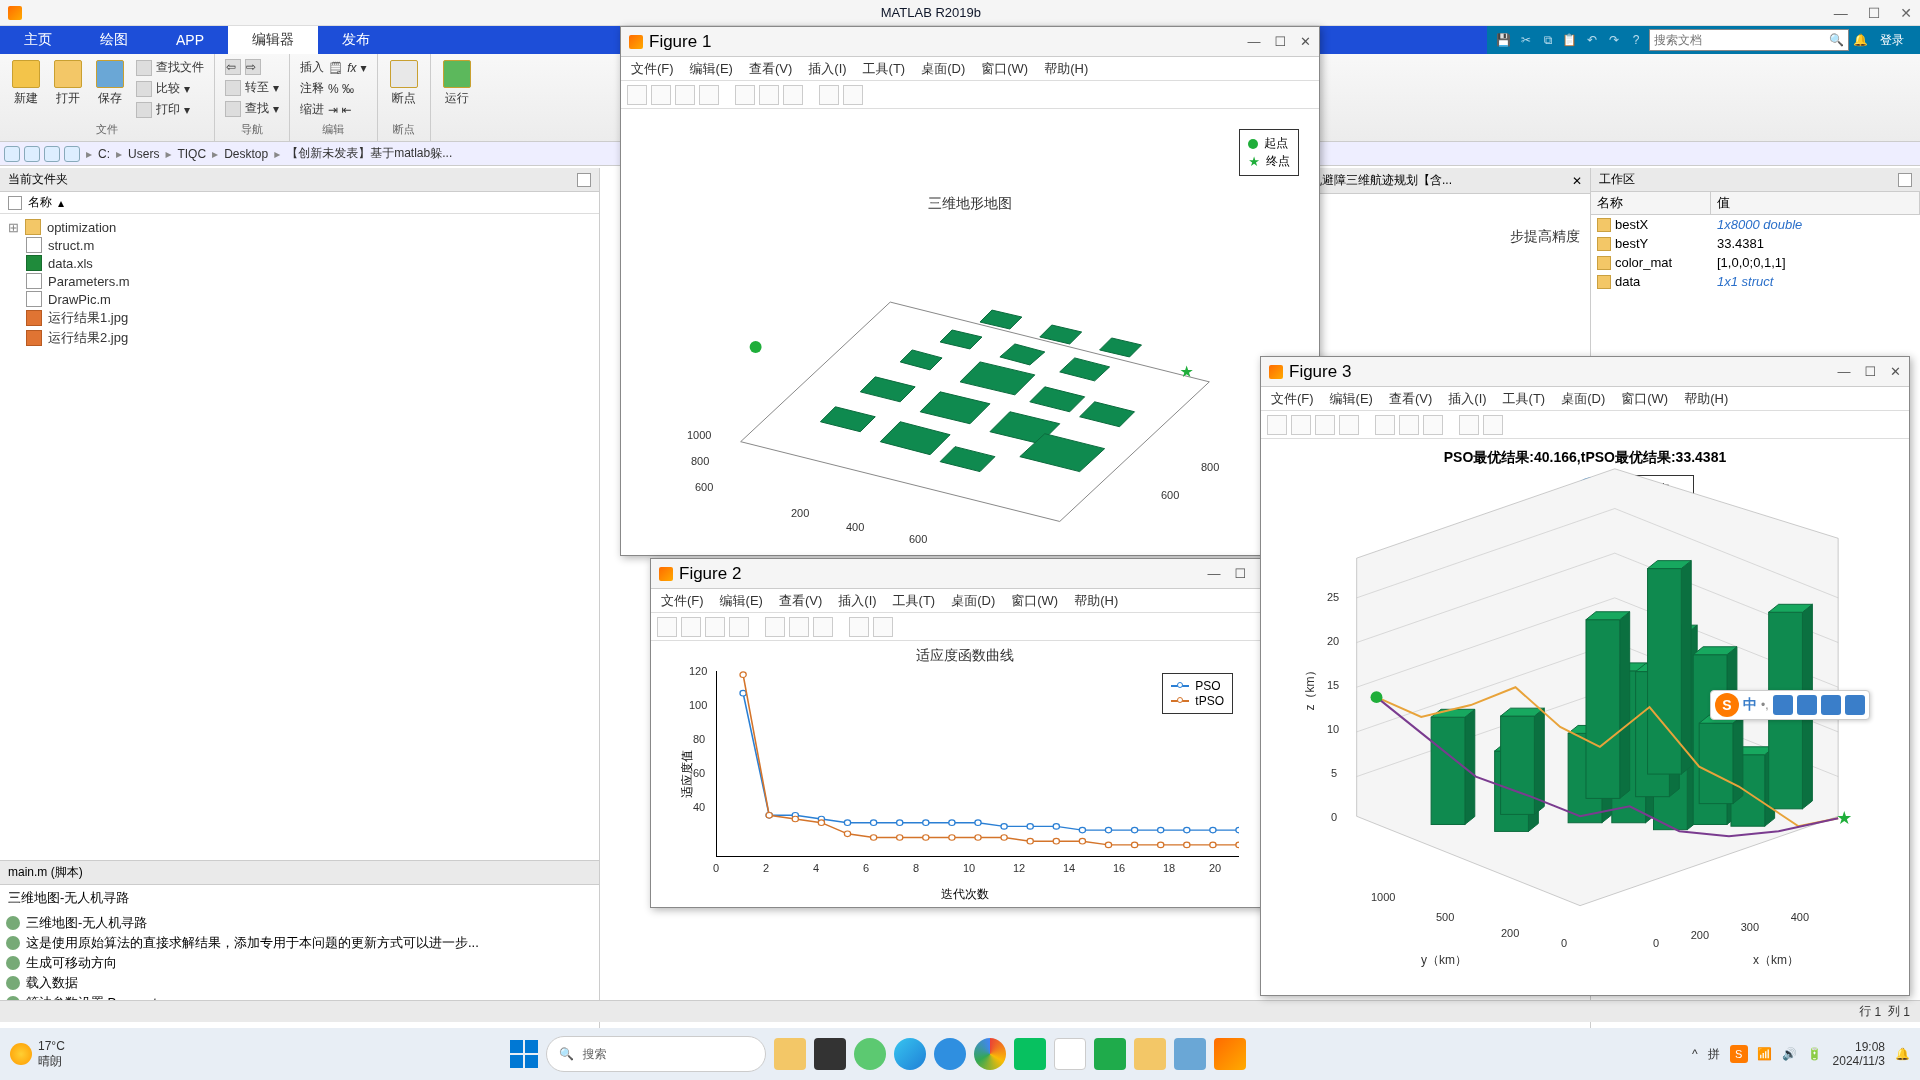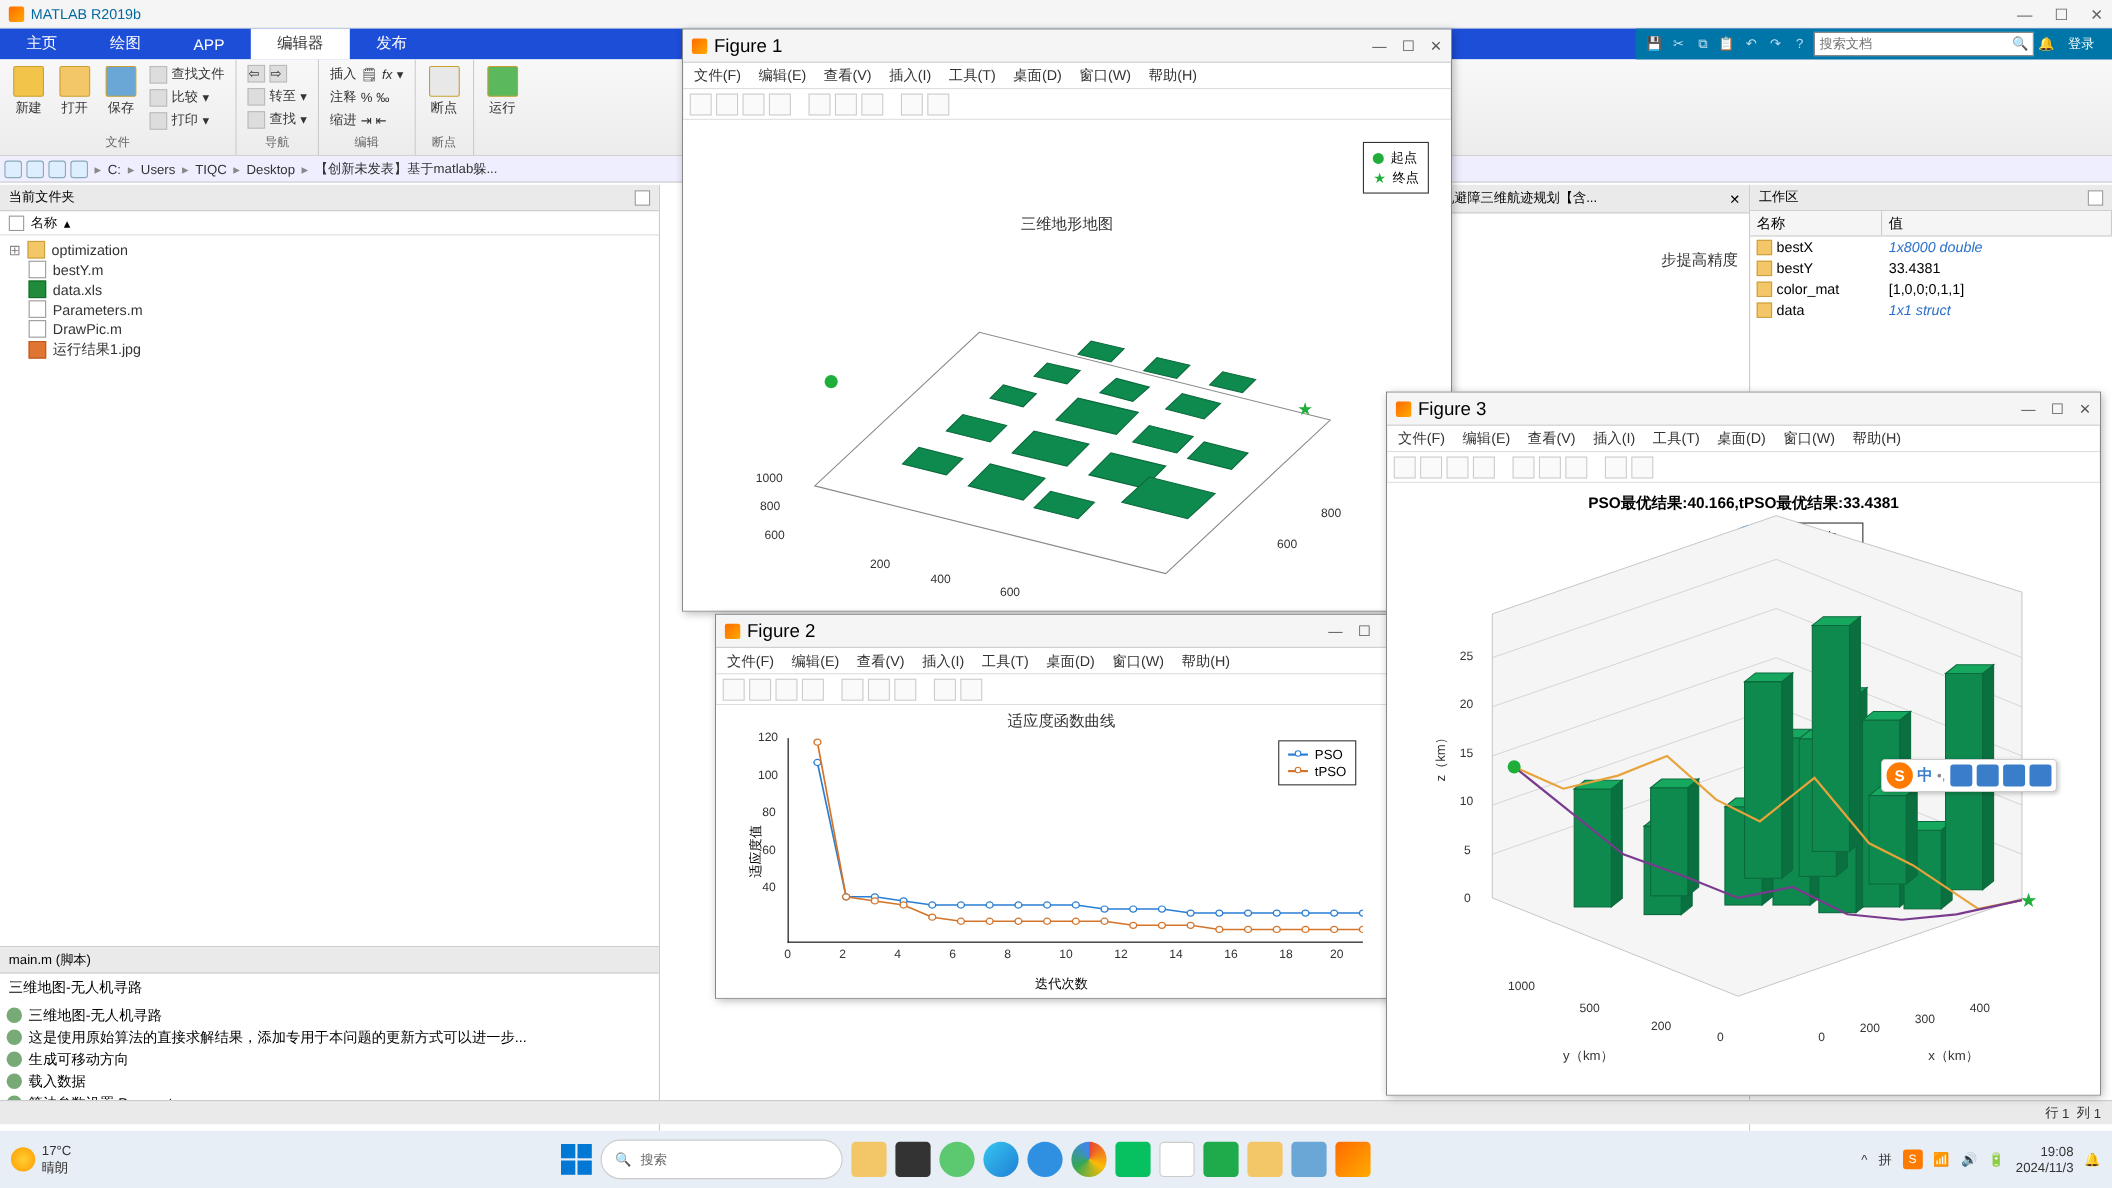--- a/index.html
+++ b/index.html
@@ -3,21 +3,21 @@
 <meta charset="utf-8">
 <style>
 * { margin: 0; padding: 0; box-sizing: border-box; font-family: "Microsoft YaHei", "Segoe UI", sans-serif; }
 body { background: #f0f0f0; width: 1920px; height: 1080px; overflow: hidden; position: relative; font-size: 12px; }
 
 
 .matlab-main { position: absolute; left: 0; top: 0; width: 100%; height: 1040px; background: #fff; }
 
 .title-bar { height: 26px; background: #f5f5f5; display: flex; align-items: center; padding: 0 8px; border-bottom: 1px solid #ddd; }
 .title-bar .logo { width: 14px; height: 14px; margin-right: 6px; background: linear-gradient(135deg,#ff6b00,#ffaa00); border-radius: 2px; }
-.title-bar .title { flex: 1; font-size: 13px; color: #0369a1; }
+.title-bar .title { flex: 1; font-size: 13px; color: #0f172a; text-align: center; }
 .win-controls { display: flex; gap: 20px; color: #666; }
 .win-controls span { cursor: default; font-size: 14px; }
 
 
 .ribbon-tabs { height: 28px; background: #1d4ed8; display: flex; align-items: stretch; }
 .ribbon-tabs .tab { padding: 0 24px; display: flex; align-items: center; color: #fff; font-size: 14px; }
 .ribbon-tabs .tab.active { background: #fff; color: #333; }
 .ribbon-tabs .spacer { flex: 1; }
 .ribbon-right { display: flex; align-items: center; gap: 4px; padding: 0 8px; background:#0076a8; }
 .ribbon-right .ic { width:18px; height:18px; display:inline-flex; align-items:center; justify-content:center; color:#bde; }
@@ -270,41 +270,46 @@
       </div>
       <div class="file-list" id="file-list">
           <div class="row">
             <span style="color: rgb(136, 136, 136);">⊞</span>
             <span class="ficon icon-folder"></span>
             <span>optimization</span>
           </div>
           <div class="row">
             <span style="width: 12px;"></span>
             <span class="ficon icon-mfile"></span>
-            <span>bestY.m</span>
+            <span>struct.m</span>
           </div>
           <div class="row">
             <span style="width: 12px;"></span>
             <span class="ficon icon-xls"></span>
             <span>data.xls</span>
           </div>
           <div class="row">
             <span style="width: 12px;"></span>
             <span class="ficon icon-mfile"></span>
             <span>Parameters.m</span>
           </div>
           <div class="row">
             <span style="width: 12px;"></span>
             <span class="ficon icon-mfile"></span>
             <span>DrawPic.m</span>
           </div>
           <div class="row">
             <span style="width: 12px;"></span>
             <span class="ficon icon-img"></span>
             <span>运行结果1.jpg</span>
+          </div>
+          <div class="row">
+            <span style="width: 12px;"></span>
+            <span class="ficon icon-img"></span>
+            <span>运行结果2.jpg</span>
           </div>
         </div>
 
       <div class="file-details">
         <div class="hdr">main.m  (脚本)</div>
         <div style="padding:4px 8px;font-size:13px">三维地图-无人机寻路</div>
         <div class="content" id="file-sections">
             <div class="sect">
               <span class="sicon"></span>
               <span>三维地图-无人机寻路</span>

